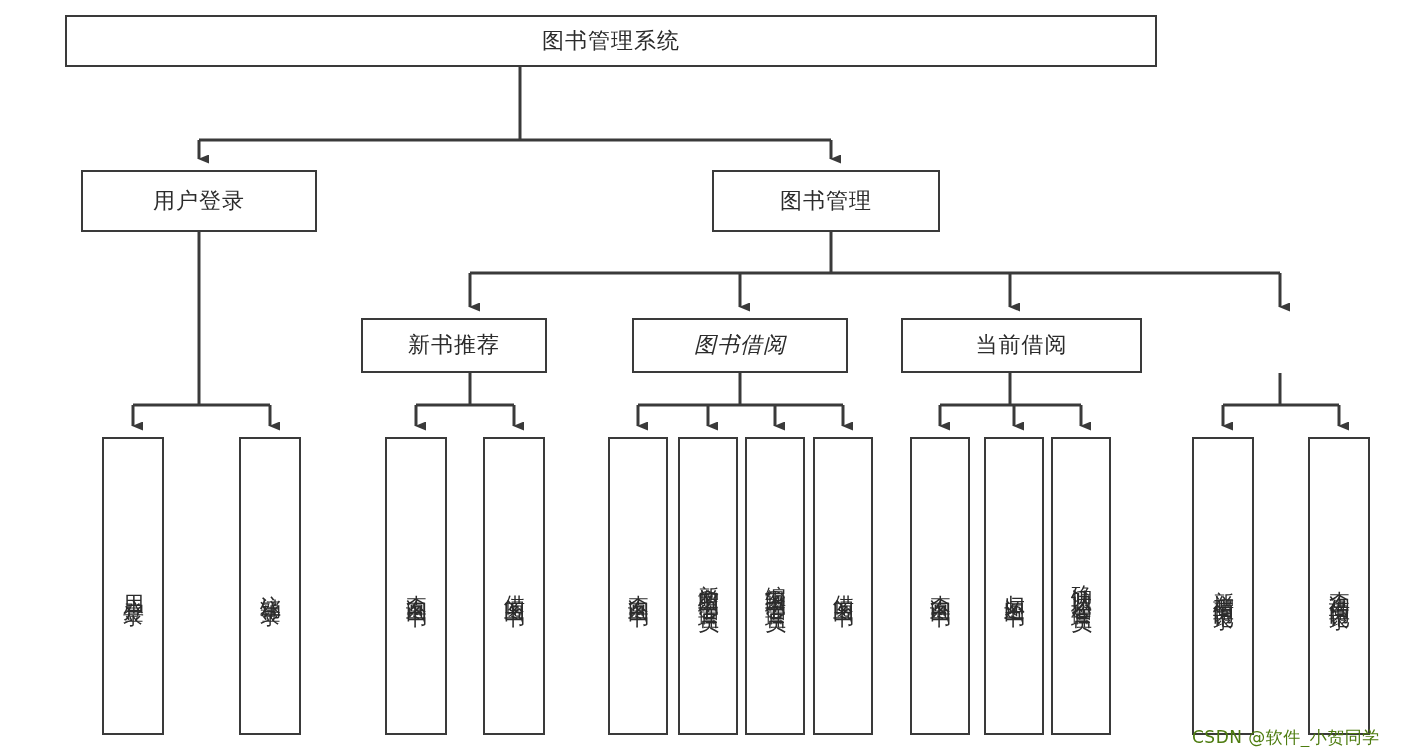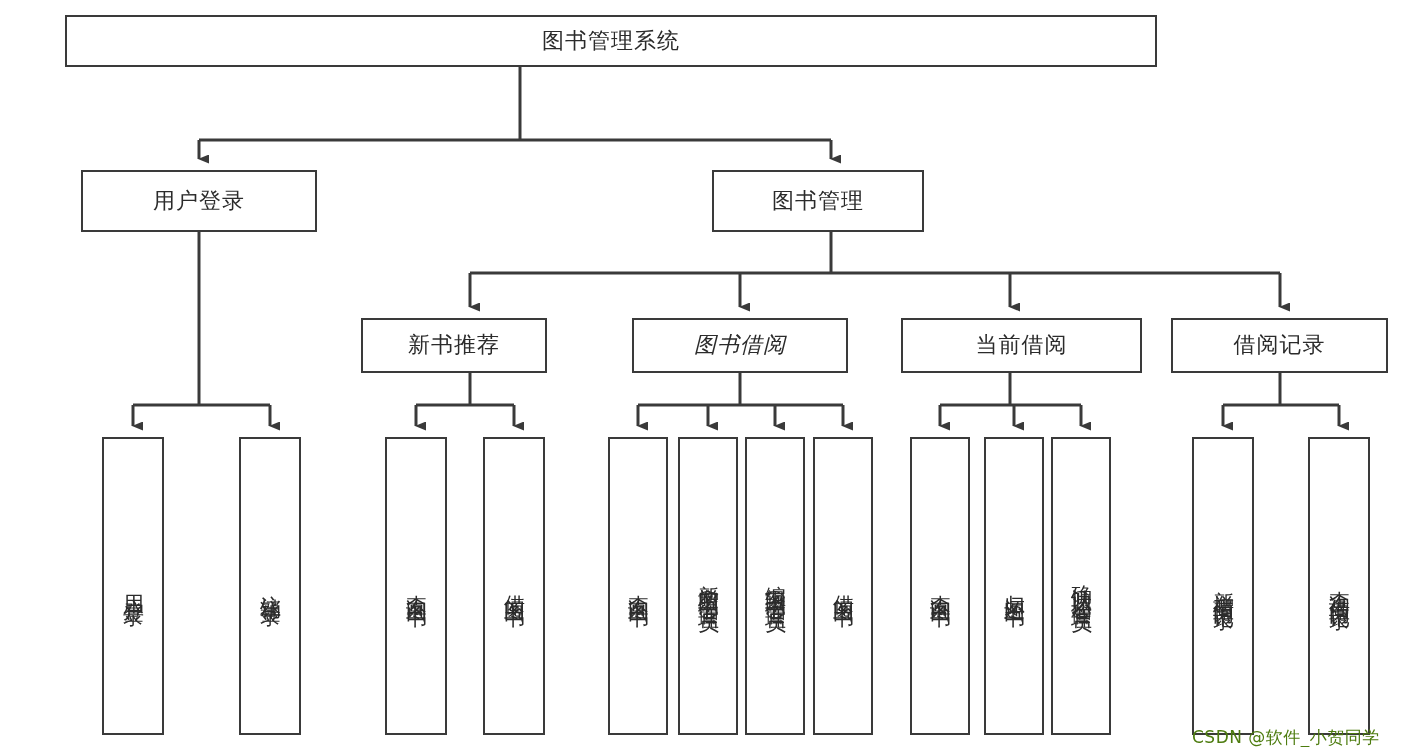--- a/index.html
+++ b/index.html
@@ -132,36 +132,33 @@
     </g>
   </svg>
 
   <div class="node-box" style="left:18px; top:15px; width:1092px; height:52px;margin-left:47px;">
     <span class="node-label-h">图书管理系统</span>
   </div>
 
   <div class="node-box" style="left:81px; top:170px; width:236px; height:62px;">
     <span class="node-label-h">用户登录</span>
   </div>
-  <div class="node-box" style="left:712px; top:170px; width:212px; height:62px;">
+  <div class="node-box" style="left:712px; top:170px; width:228px; height:62px;">
     <span class="node-label-h">图书管理</span>
   </div>
 
   <div class="node-box" style="left:361px; top:318px; width:186px; height:55px;">
     <span class="node-label-h">新书推荐</span>
   </div>
   <div class="node-box" style="left:632px; top:318px; width:216px; height:55px;font-style:italic;">
     <span class="node-label-h">图书借阅</span>
   </div>
   <div class="node-box" style="left:901px; top:318px; width:241px; height:55px;">
     <span class="node-label-h">当前借阅</span>
   </div>
-  <div class="node-box" style="left:1171px; top:318px; width:217px; height:55px;">
-    <span class="node-label-h">借阅记录</span>
-  </div>
 
   <div class="leaf-box" style="left:102px; top:437px; width:62px; height:298px;">
     <span class="node-label-v">用户登录</span>
   </div>
   <div class="leaf-box" style="left:239px; top:437px; width:62px; height:298px;">
     <span class="node-label-v">注销登录</span>
   </div>
 
   <div class="leaf-box" style="left:385px; top:437px; width:62px; height:298px;">
     <span class="node-label-v">查询图书</span>

